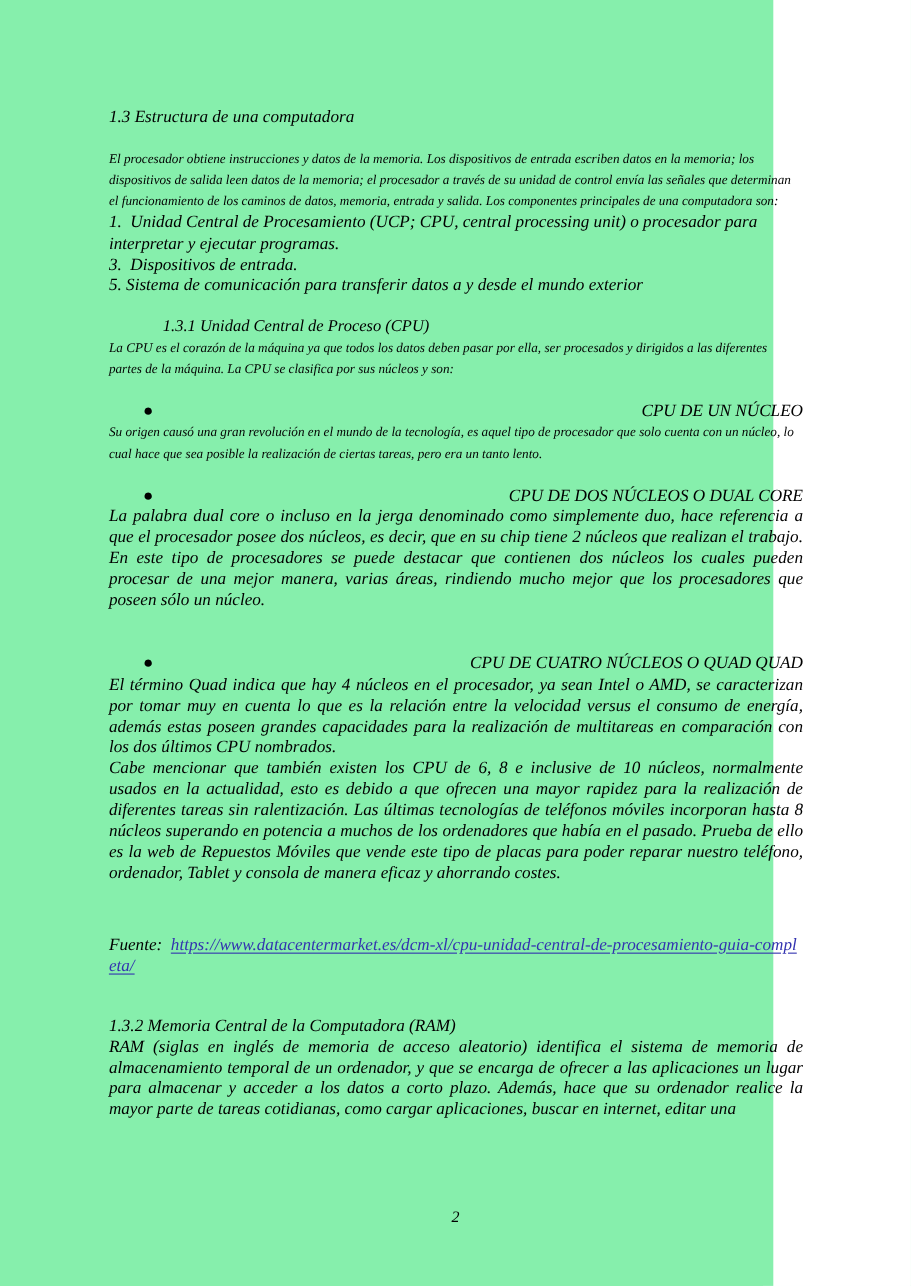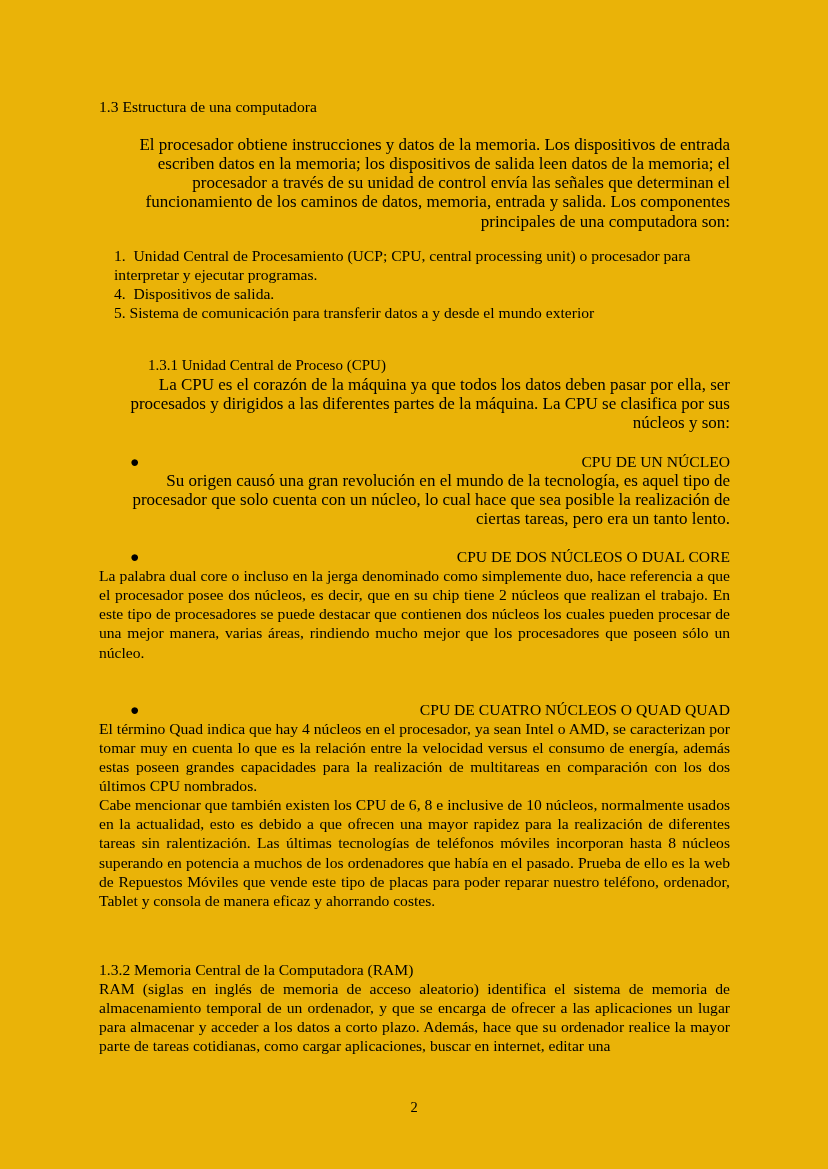--- a/index.html
+++ b/index.html
@@ -13,45 +13,46 @@
     position: relative;
     font-family: "Liberation Serif", "DejaVu Serif", serif;
     color: #000000;
     overflow: hidden;
   }
 
   .page {
     position: absolute;
     left: 0;
     top: 0;
-    width: 828px;
+    width: 703px;
     height: 1169px;
-    background: #eab308;
+    background: #86efac;
+    font-style: italic;
   }
 
   .content {
     position: absolute;
     left: 99px;
     top: 97px;
     width: 631px;
   }
 
   
   .sec-head {
     font-size: 15.6px;
     line-height: 19.1px;
     margin: 0;
     text-align: left;
   }
 
   .para {
-    font-size: 17px;
-    line-height: 19.1px;
-    margin: 0;
-    text-align: right;
+    font-size: 12px;
+    line-height: 19.1px;
+    margin: 0;
+    text-align: left;
     hyphens: none;
   }
 
   .para-justify {
     font-size: 15.6px;
     line-height: 19.1px;
     margin: 0;
     text-align: justify;
     text-justify: inter-word;
     hyphens: none;
@@ -67,21 +68,21 @@
 
   .sub-head {
     font-size: 15px;
     line-height: 19.1px;
     margin: 0;
     padding-left: 49px;
     text-align: left;
   }
 
   .list {
-    margin: 15px;
+    margin: 0;
     padding: 0;
     list-style: none;
   }
   .list li {
     font-size: 15.6px;
     line-height: 19.1px;
     text-align: left;
     white-space: pre-wrap;
   }
 
@@ -140,21 +141,21 @@
   <div class="content">
 
     <p class="sec-head">1.3 Estructura de una computadora</p>
 
     <div class="spacer-line"></div>
 
     <p class="para">El procesador obtiene instrucciones y datos de la memoria. Los dispositivos de entrada escriben datos en la memoria; los dispositivos de salida leen datos de la memoria; el procesador a través de su unidad de control envía las señales que determinan el funcionamiento de los caminos de datos, memoria, entrada y salida. Los componentes principales de una computadora son:</p>
 
     <ul class="list">
       <li>1.  Unidad Central de Procesamiento (UCP; CPU, central processing unit) o procesador para interpretar y ejecutar programas.</li>
-      <li>4.  Dispositivos de salida.</li>
+      <li>3.  Dispositivos de entrada.</li>
       <li>5. Sistema de comunicación para transferir datos a y desde el mundo exterior</li>
     </ul>
 
     <div class="spacer-line"></div>
 
     <p class="sub-head">1.3.1 Unidad Central de Proceso (CPU)</p>
 
     <p class="para">La CPU es el corazón de la máquina ya que todos los datos deben pasar por ella, ser procesados y dirigidos a las diferentes partes de la máquina. La CPU se clasifica por sus núcleos y son:</p>
 
     <div class="spacer-line"></div>
@@ -179,20 +180,21 @@
     <div class="bullet-row">
       <span class="bullet-dot">●</span>
       <span class="bullet-text">CPU DE CUATRO NÚCLEOS O QUAD QUAD</span>
     </div>
     <p class="para-justify">El término Quad indica que hay 4 núcleos en el procesador, ya sean Intel o AMD, se caracterizan por tomar muy en cuenta lo que es la relación entre la velocidad versus el consumo de energía, además estas poseen grandes capacidades para la realización de multitareas en comparación con los dos últimos CPU nombrados.</p>
     <p class="para-justify">Cabe mencionar que también existen los CPU de 6, 8 e inclusive de 10 núcleos, normalmente usados en la actualidad, esto es debido a que ofrecen una mayor rapidez para la realización de diferentes tareas sin ralentización. Las últimas tecnologías de teléfonos móviles incorporan hasta 8 núcleos superando en potencia a muchos de los ordenadores que había en el pasado. Prueba de ello es la web de Repuestos Móviles que vende este tipo de placas para poder reparar nuestro teléfono, ordenador, Tablet y consola de manera eficaz y ahorrando costes.</p>
 
     <div class="spacer-line"></div>
     <div class="spacer-half"></div>
 
+    <p class="fuente-row"><span class="fuente-label">Fuente:  </span><a class="link" href="#">https://www.datacentermarket.es/dcm-xl/cpu-unidad-central-de-procesamiento-guia-completa/</a></p>
 
     <div class="spacer-line"></div>
 
     <p class="sec-head">1.3.2 Memoria Central de la Computadora (RAM)</p>
 
     <p class="para-justify"> RAM (siglas en inglés de memoria de acceso aleatorio) identifica el sistema de memoria de almacenamiento temporal de un ordenador, y que se encarga de ofrecer a las aplicaciones un lugar para almacenar y acceder a los datos a corto plazo. Además, hace que su ordenador realice la mayor parte de tareas cotidianas, como cargar aplicaciones, buscar en internet, editar una</p>
 
   </div>
 
   <div class="page-number">2</div>

